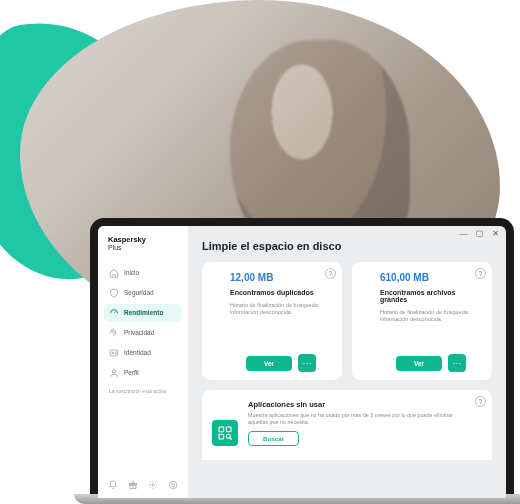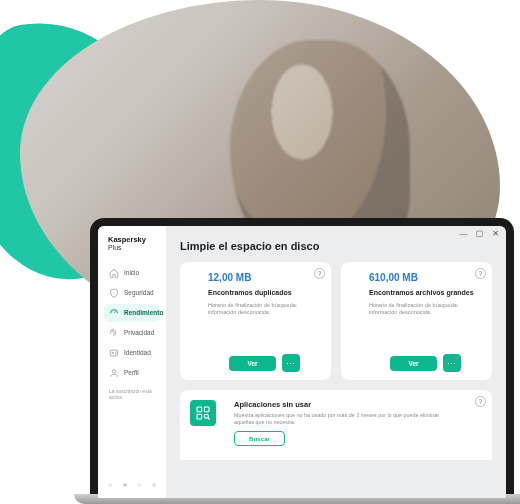--- a/index.html
+++ b/index.html
@@ -7,21 +7,21 @@
   .bg-blob { position: absolute; top: 20px; left: -30px; width: 180px; height: 260px; background: #1fc7a6; border-radius: 40% 60% 50% 50% / 60% 40% 60% 40%; transform: rotate(-10deg); z-index: 0; }
   .photo { position: absolute; top: 0; left: 20px; width: 480px; height: 340px; background: linear-gradient(135deg, #d8d4cf 0%, #c9c3bb 30%, #a89b8e 60%, #8c7e70 100%); border-radius: 50% 50% 48% 52% / 45% 55% 45% 55%; z-index: 1; overflow: hidden; }
   .photo::after { content:""; position:absolute; right:90px; top:40px; width:180px; height:240px; background: radial-gradient(ellipse at 40% 30%, #e8d9c9 0 20%, #7a5e4a 20% 55%, #3a2f26 55% 100%); border-radius:50% 50% 40% 60%; opacity:.35; filter: blur(1px); }
   .laptop { position: absolute; bottom: 6px; left: 90px; width: 424px; height: 280px; z-index: 5; }
   .bezel { position: absolute; inset: 0; background: #1a1a1a; border-radius: 14px 14px 0 0; padding: 8px 8px 0 8px; }
   .base { position:absolute; bottom:-6px; left:-16px; right:-16px; height:10px; background:linear-gradient(#cfcfcf,#9a9a9a); border-radius: 0 0 14px 14px; }
   .screen { position: absolute; top: 8px; left: 8px; right: 8px; bottom: 0; background: #ebedef; border-radius: 6px 6px 0 0; display: flex; flex-direction: column; overflow: hidden; }
   .win-controls { position: absolute; top: 3px; right: 6px; display: flex; gap: 7px; z-index:3; }
   .win-btn { width: 9px; height: 9px; display:flex; align-items:center; justify-content:center; font-size:8px; color:#555; }
   .app { flex:1; display:flex; background:#ebedef; }
-  .sidebar { width: 68px; background:#fff; display:flex; flex-direction:column; padding: 10px 6px 6px 6px; gap:4px; }
+  .sidebar { width: 90px; background:#fff; display:flex; flex-direction:column; padding: 10px 6px 6px 6px; gap:4px; }
   .brand { font-size:7.5px; font-weight:600; line-height:1.1; color:#111; margin-bottom:8px; padding-left:4px;}
   .brand .sub{ display:block; font-weight:500; font-size:7px; color:#333;}
   .nav { display:flex; flex-direction:column; gap:2px; }
   .nav-item { display:flex; align-items:center; gap:5px; padding:4px 5px; border-radius:5px; font-size:6.5px; color:#555; cursor:pointer; }
   .nav-item.active { background:#e6f9f4; color:#0b6b56; font-weight:600; }
   .nav-item .icn { width:10px; height:10px; flex:none; stroke:#7a7a7a; fill:none; stroke-width:1.4; }
   .nav-item.active .icn { stroke:#0fa07f; }
   .sub-note { margin-top:4px; padding-left:5px; font-size:5px; color:#9aa0a6; line-height:1.2; }
   .sidebar-bottom { margin-top:auto; display:flex; gap:10px; padding:4px 4px 2px 4px; justify-content:flex-start; }
   .sidebar-bottom .bicn { width:10px; height:10px; stroke:#8a8f95; fill:none; stroke-width:1.4; }
@@ -29,21 +29,21 @@
   .page-title { font-size:11px; font-weight:600; color:#1b1f23; }
   .cards { display:flex; gap:10px; }
   .card { flex:1; background:#fff; border-radius:8px; padding:10px 10px 8px 28px; position:relative; display:flex; flex-direction:column; gap:6px; min-height:118px; }
   .card .help { position:absolute; top:6px; right:6px; width:11px; height:11px; border:1px solid #b9bec4; border-radius:50%; font-size:7px; color:#7b8087; display:flex; align-items:center; justify-content:center; cursor:pointer;}
   .stat { font-size:10px; font-weight:600; color:#2a7bd6; }
   .card-title { font-size:7px; font-weight:700; color:#1b1f23; }
   .card-sub { font-size:5.5px; color:#8a8f95; line-height:1.3; }
   .card-actions { margin-top:auto; display:flex; gap:6px; justify-content:center; align-items:center; }
   .btn-primary { background:#0fb78f; color:#fff; font-size:6.5px; font-weight:600; padding:4px 18px; border:none; border-radius:4px; cursor:pointer; }
   .btn-more { background:#0fb78f; color:#fff; border:none; border-radius:4px; width:18px; height:18px; font-size:9px; line-height:1; cursor:pointer; display:flex; align-items:center; justify-content:center;}
-  .wide-card { background:#fff; border-radius:8px 8px 0 0; padding:10px 10px 14px 10px; position:relative; display:flex; gap:18px; align-items:flex-start; }
+  .wide-card { background:#fff; border-radius:8px 8px 0 0; padding:10px 10px 14px 10px; position:relative; display:flex; gap:10px; align-items:flex-end; }
   .wide-card .help { position:absolute; top:6px; right:6px; width:11px; height:11px; border:1px solid #b9bec4; border-radius:50%; font-size:7px; color:#7b8087; display:flex; align-items:center; justify-content:center; cursor:pointer;}
   .app-icn-box { width:26px; height:26px; background:#0fb78f; border-radius:4px; display:flex; align-items:center; justify-content:center; flex:none; }
   .app-icn-box svg { width:16px; height:16px; stroke:#fff; fill:none; stroke-width:1.6;}
   .wide-text { flex:1; display:flex; flex-direction:column; gap:3px; }
   .wide-title { font-size:7.5px; font-weight:700; color:#1b1f23; }
   .wide-sub { font-size:5.4px; color:#8a8f95; line-height:1.3; max-width:220px;}
   .btn-outline { border:1px solid #0fb78f; background:#fff; color:#0fb78f; font-size:6.2px; font-weight:600; padding:3px 14px; border-radius:4px; cursor:pointer; align-self:flex-start; margin-top:2px;}
 </style>
 </head>
 <body>

